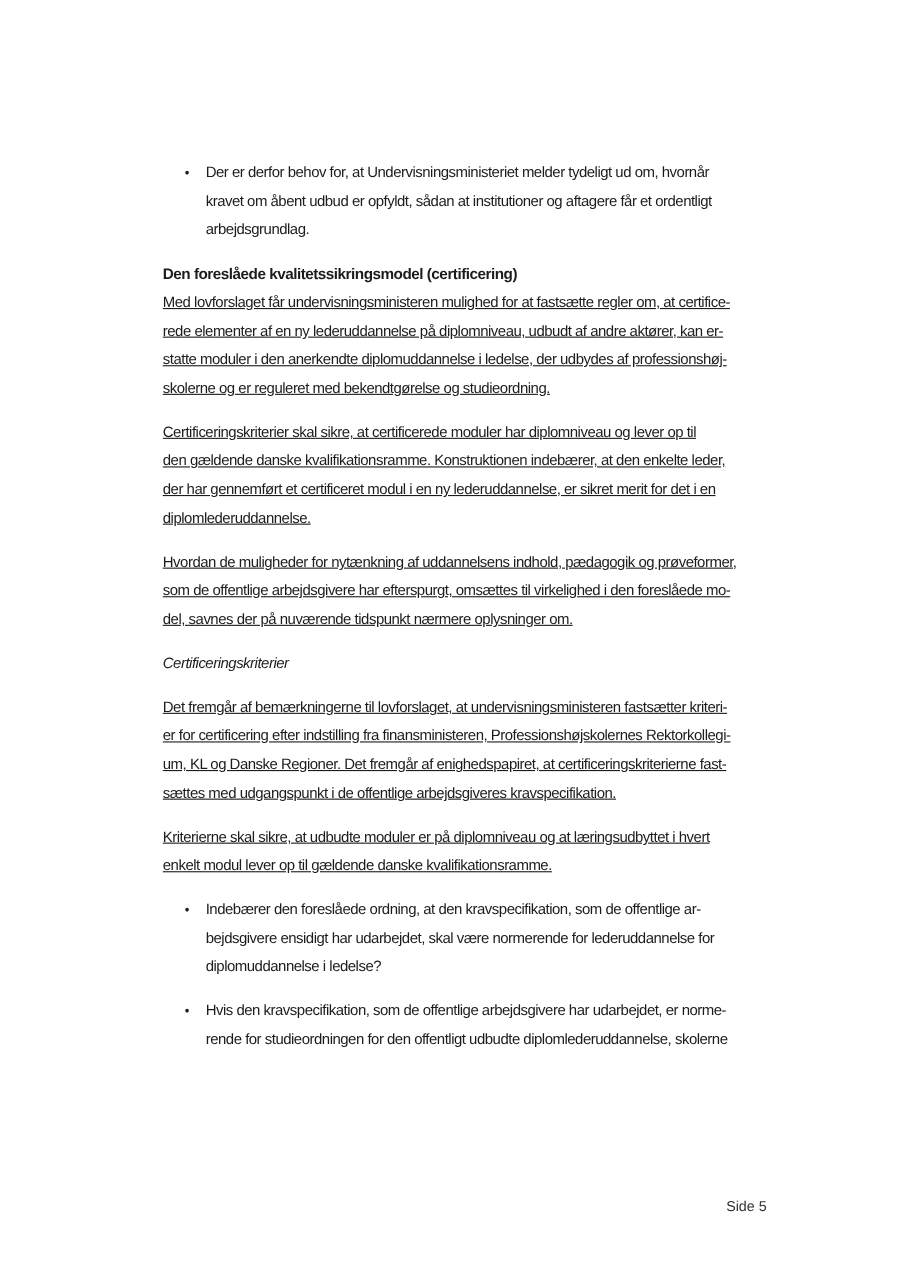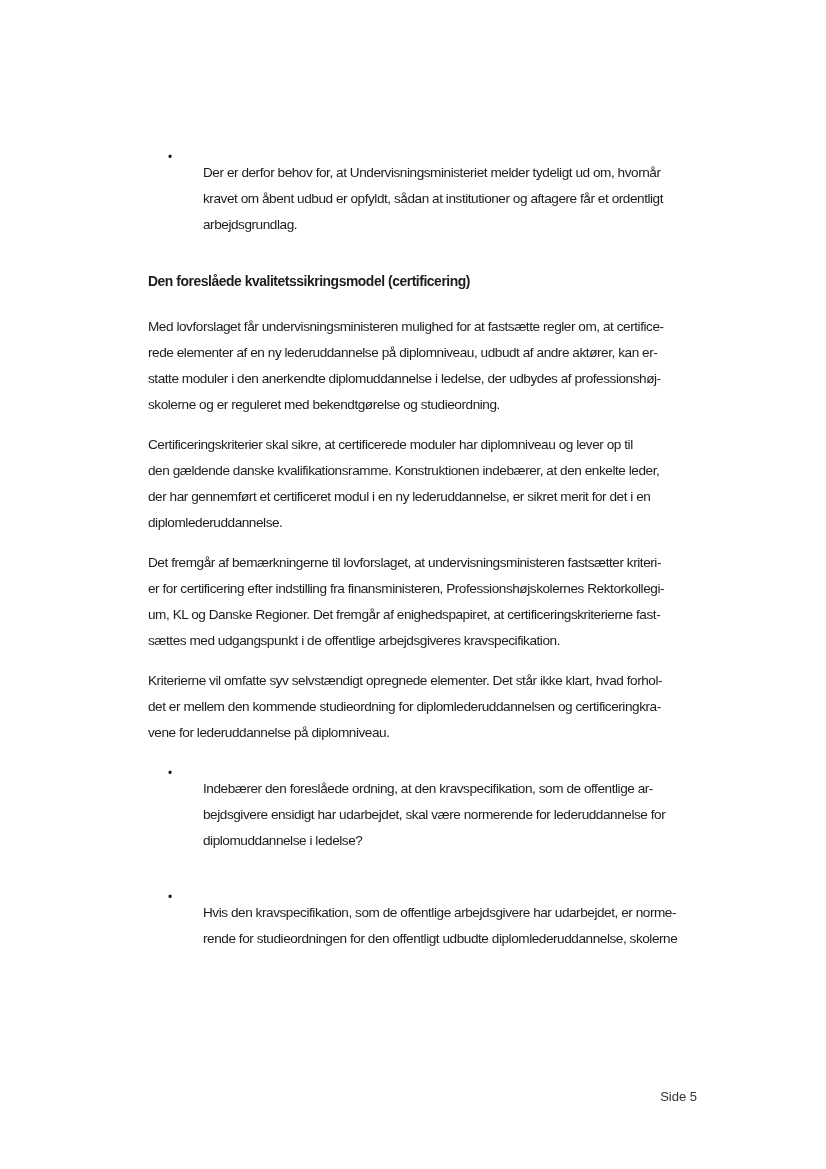--- a/index.html
+++ b/index.html
@@ -16,29 +16,29 @@
     position:absolute;
     left:148px;
     top:144px;
     width:556px;
   }
   .para, .btxt{
     font-size:13.6px;
     line-height:26px;
     letter-spacing:-0.45px;
     white-space:pre-line;
-    margin:16px;
+    margin:0;
   }
-  .para{margin:0 0 14px 0;}
+  .para{margin:0 0 14px 0;text-decoration:underline;}
   .heading{
     font-size:13.9px;
     font-weight:bold;
     line-height:26px;
     letter-spacing:-0.45px;
-    margin:0 0 20px 0;
+    margin:0 0 0 0;
     white-space:pre-line;
   }
   .subheading{
     font-size:13.6px;
     font-style:italic;
     font-weight:normal;
     line-height:26px;
     letter-spacing:-0.45px;
     margin:0 0 14px 0;
     white-space:pre-line;
@@ -88,31 +88,34 @@
     <p class="para">Med lovforslaget får undervisningsministeren mulighed for at fastsætte regler om, at certifice-
 rede elementer af en ny lederuddannelse på diplomniveau, udbudt af andre aktører, kan er-
 statte moduler i den anerkendte diplomuddannelse i ledelse, der udbydes af professionshøj-
 skolerne og er reguleret med bekendtgørelse og studieordning.</p>
 
     <p class="para">Certificeringskriterier skal sikre, at certificerede moduler har diplomniveau og lever op til
 den gældende danske kvalifikationsramme. Konstruktionen indebærer, at den enkelte leder,
 der har gennemført et certificeret modul i en ny lederuddannelse, er sikret merit for det i en
 diplomlederuddannelse.</p>
 
+    <p class="para">Hvordan de muligheder for nytænkning af uddannelsens indhold, pædagogik og prøveformer,
+som de offentlige arbejdsgivere har efterspurgt, omsættes til virkelighed i den foreslåede mo-
+del, savnes der på nuværende tidspunkt nærmere oplysninger om.</p>
 
+    <h3 class="subheading">Certificeringskriterier</h3>
 
     <p class="para">Det fremgår af bemærkningerne til lovforslaget, at undervisningsministeren fastsætter kriteri-
 er for certificering efter indstilling fra finansministeren, Professionshøjskolernes Rektorkollegi-
 um, KL og Danske Regioner. Det fremgår af enighedspapiret, at certificeringskriterierne fast-
 sættes med udgangspunkt i de offentlige arbejdsgiveres kravspecifikation.</p>
 
+    <p class="para">Kriterierne skal sikre, at udbudte moduler er på diplomniveau og at læringsudbyttet i hvert
+enkelt modul lever op til gældende danske kvalifikationsramme.</p>
 
-    <p class="para">Kriterierne vil omfatte syv selvstændigt opregnede elementer. Det står ikke klart, hvad forhol-
-det er mellem den kommende studieordning for diplomlederuddannelsen og certificeringkra-
-vene for lederuddannelse på diplomniveau.</p>
 
     <div class="bullet-list">
       <div class="bullet-item">
         <span class="dot">•</span>
         <span class="btxt">Indebærer den foreslåede ordning, at den kravspecifikation, som de offentlige ar-
 bejdsgivere ensidigt har udarbejdet, skal være normerende for lederuddannelse for
 diplomuddannelse i ledelse?</span>
       </div>
       <div class="bullet-item">
         <span class="dot">•</span>

